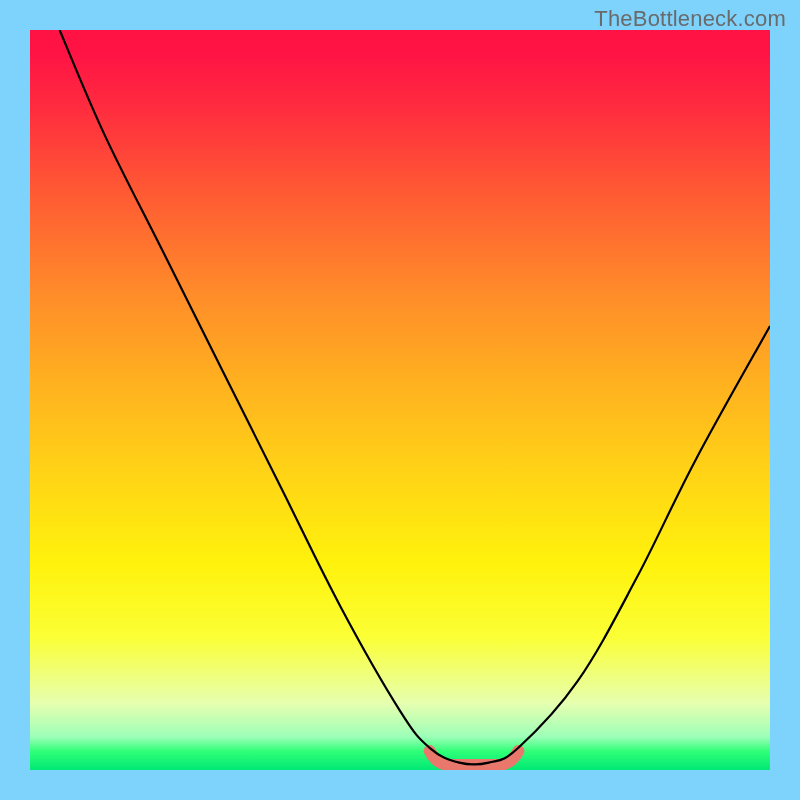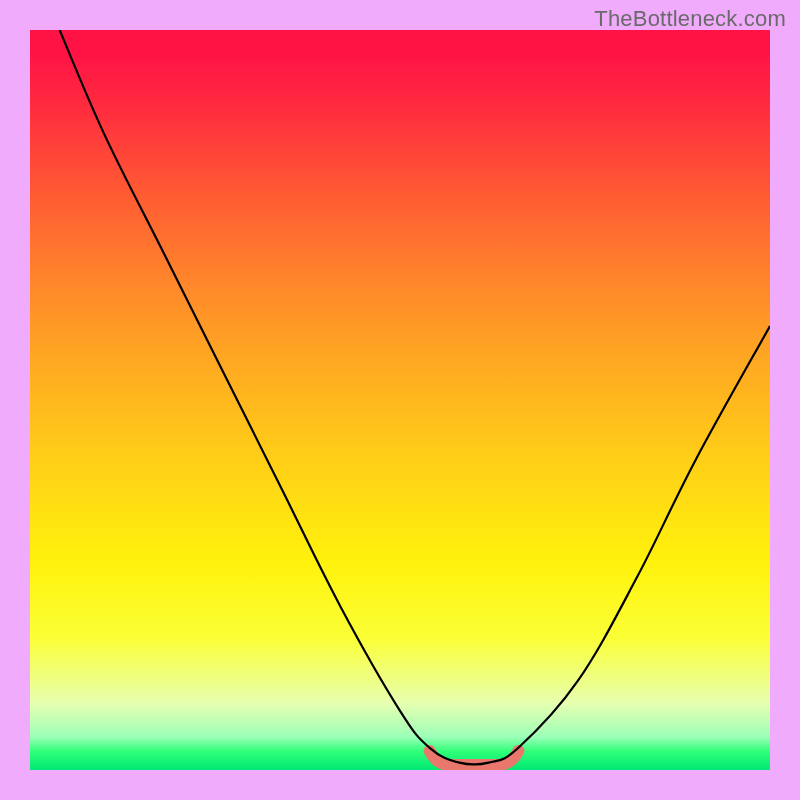--- a/index.html
+++ b/index.html
@@ -8,21 +8,21 @@
     width: 800px;
     height: 800px;
     background: #000;
     overflow: hidden;
     font-family: Arial, Helvetica, sans-serif;
   }
   .frame {
     position: relative;
     width: 800px;
     height: 800px;
-    background: #f0abfc;
+    background: #7dd3fc;
     text-align: center;
   }
   .watermark {
     position: absolute;
     top: 6px;
     right: 14px;
     color: #6a6a6a;
     font-size: 22px;
     font-weight: 500;
     letter-spacing: 0.2px;

